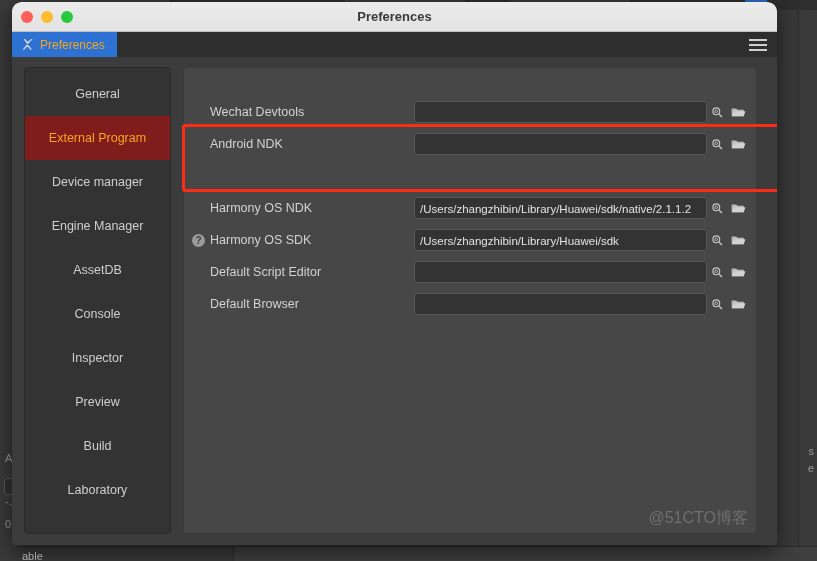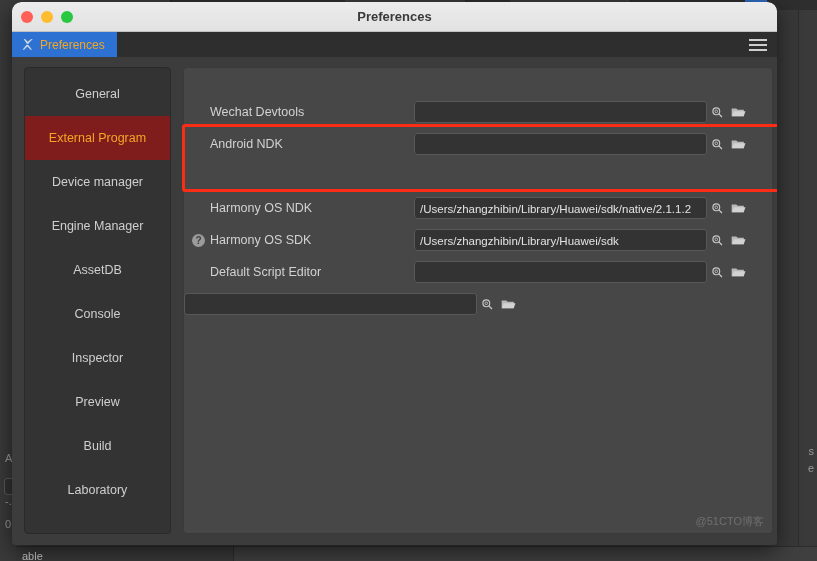--- a/index.html
+++ b/index.html
@@ -185,21 +185,21 @@
     display: block;
     height: 2px;
     background: #cfcfcf;
   }
 
   
   #content {
     position: relative;
     height: 489px;
     background: #3c3c3c;
-    padding: 10px 4px 12px 12px;
+    padding: 10px 20px 12px 12px;
     box-sizing: border-box;
     display: flex;
     gap: 12px;
   }
 
   
   #sidebar {
     width: 147px;
     background: #333333;
     border: 1px solid #2a2a2a;
@@ -301,21 +301,21 @@
     border: 3px solid #fc2d17;
     border-radius: 3px;
     pointer-events: none;
   }
 
   
   #watermark {
     position: absolute;
     right: 8px;
     bottom: 4px;
-    font-size: 11px;
+    font-size: 16px;
     color: #6f6f6f;
   }
 </style>
 </head>
 <body>
 
 <div id="backdrop">
   <div class="bg-strip-top">
     <div class="bg-tab" style="left:0;width:80px;"></div>
     <div class="bg-tab" style="left:80px;width:90px;"></div>
@@ -490,20 +490,21 @@
           <span class="icon-btn">
             <svg width="15" height="13" viewBox="0 0 18 14">
                 <path d="M0.8 2.2 H6.4 L7.8 3.8 H15.4 V11.4 H0.8 Z" fill="#b9b9b9"></path>
                 <path d="M3.2 5.4 H17.4 L15.2 11.6 H1 Z" fill="#d2d2d2"></path>
               </svg>
           </span>
         </div>
       </div>
 
       <div class="row" style="top:220px;">
+        <div class="row-label">Default Browser</div>
         <div class="field-wrap">
           <div class="field empty"></div>
           <span class="icon-btn">
             <svg width="13" height="13" viewBox="0 0 16 16">
                 <circle cx="6.5" cy="6.5" r="4.2" fill="none" stroke="#c8c8c8" stroke-width="1.4"></circle>
                 <circle cx="6.5" cy="6.5" r="1.6" fill="none" stroke="#c8c8c8" stroke-width="1.1"></circle>
                 <line x1="9.7" y1="9.7" x2="13.5" y2="13.5" stroke="#c8c8c8" stroke-width="1.7"></line>
               </svg>
           </span>
           <span class="icon-btn">

